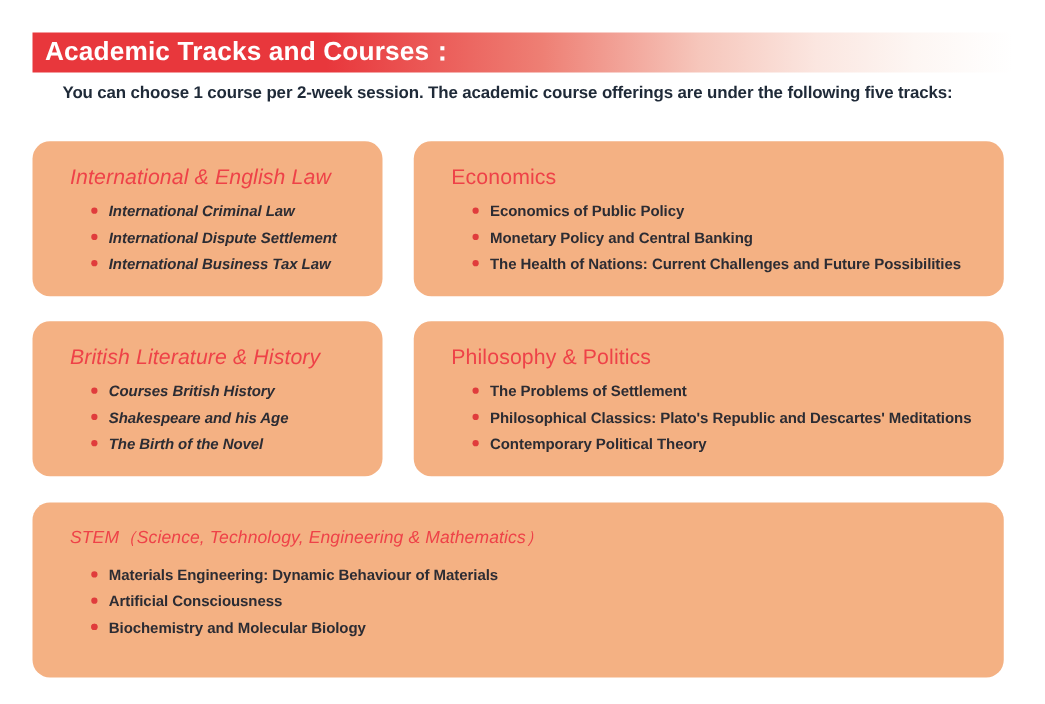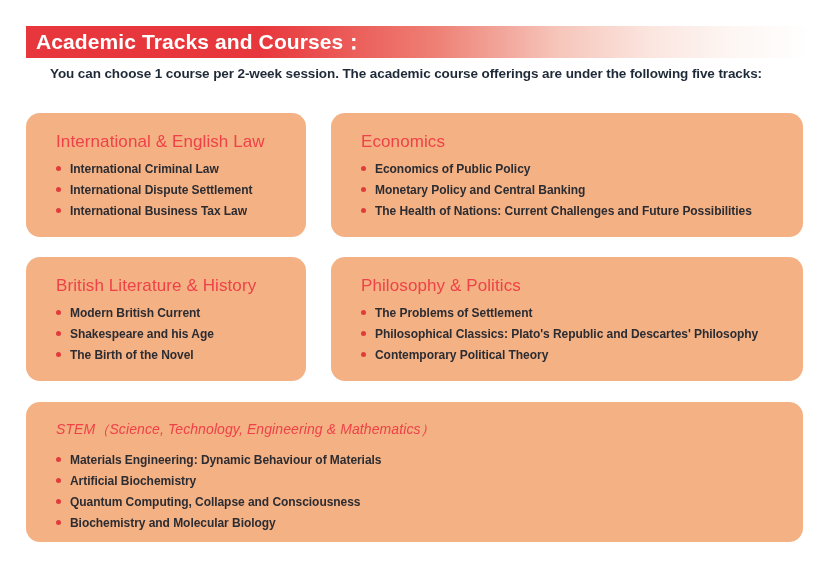--- a/index.html
+++ b/index.html
@@ -56,21 +56,21 @@
     margin-left: 20px;
   }
 
   
   .card {
     position: absolute;
     background: #F4B183;
     border-radius: 14px;
     box-sizing: border-box;
   }
-  .card-left  { left: 26px;  width: 280px; }
+  .card-left  { left: 26px;  width: 280px; font-style: italic; }
   .card-right { left: 331px; width: 472px; }
   .card-full  { left: 26px;  width: 777px; }
 
   .row1 { top: 113px; height: 124px; }
   .row2 { top: 257px; height: 124px; }
   .row3 { top: 402px; height: 140px; }
 
   .card-title {
     position: absolute;
     left: 30px;
@@ -81,21 +81,21 @@
     letter-spacing: 0.1px;
     white-space: nowrap;
   }
   .card-full .card-title {
     font-size: 14px;
     font-style: italic;
   }
 
   .course-list {
     position: absolute;
-    left: 30px;
+    left: 47px;
     top: 46px;
     right: 12px;
     margin: 0;
     padding: 0;
     list-style: none;
   }
   .card-full .course-list {
     top: 48px;
   }
 
@@ -163,21 +163,21 @@
         <span>The Health of Nations: Current Challenges and Future Possibilities</span>
       </li>
     </ul>
   </div>
 
   <div class="card card-left row2">
     <div class="card-title">British Literature &amp; History</div>
     <ul class="course-list">
       <li class="course-item">
         <span class="bullet"></span>
-        <span>Modern British Current</span>
+        <span>Courses British History</span>
       </li>
       <li class="course-item">
         <span class="bullet"></span>
         <span>Shakespeare and his Age</span>
       </li>
       <li class="course-item">
         <span class="bullet"></span>
         <span>The Birth of the Novel</span>
       </li>
     </ul>
@@ -185,43 +185,42 @@
 
   <div class="card card-right row2">
     <div class="card-title">Philosophy &amp; Politics</div>
     <ul class="course-list">
       <li class="course-item">
         <span class="bullet"></span>
         <span>The Problems of Settlement</span>
       </li>
       <li class="course-item">
         <span class="bullet"></span>
-        <span>Philosophical Classics: Plato's Republic and Descartes' Philosophy</span>
+        <span>Philosophical Classics: Plato's Republic and Descartes' Meditations</span>
       </li>
       <li class="course-item">
         <span class="bullet"></span>
         <span>Contemporary Political Theory</span>
       </li>
     </ul>
   </div>
 
   <div class="card card-full row3">
     <div class="card-title">STEM（Science, Technology, Engineering &amp; Mathematics）</div>
     <ul class="course-list">
       <li class="course-item">
         <span class="bullet"></span>
         <span>Materials Engineering: Dynamic Behaviour of Materials</span>
       </li>
       <li class="course-item">
         <span class="bullet"></span>
-        <span>Artificial Biochemistry</span>
-      </li>
-      <li class="course-item">
-        <span class="bullet"></span>
-        <span>Quantum Computing, Collapse and Consciousness</span>
+        <span>Artificial Consciousness</span>
+      </li>
+      <li class="course-item">
+        <span class="bullet"></span>
       </li>
       <li class="course-item">
         <span class="bullet"></span>
         <span>Biochemistry and Molecular Biology</span>
       </li>
     </ul>
   </div>
 
 </div>
 

